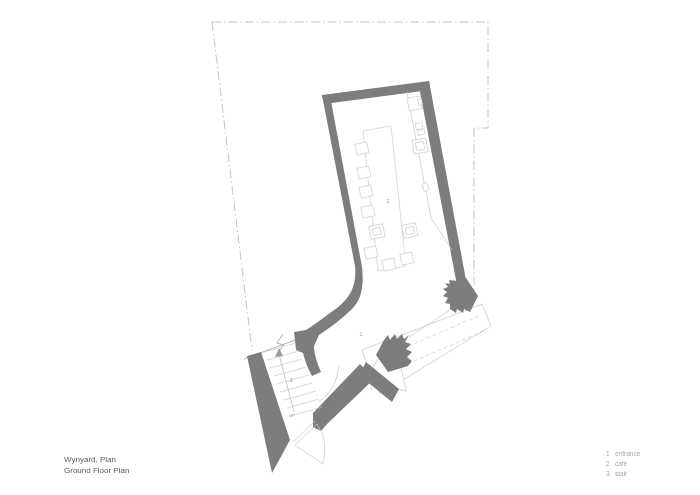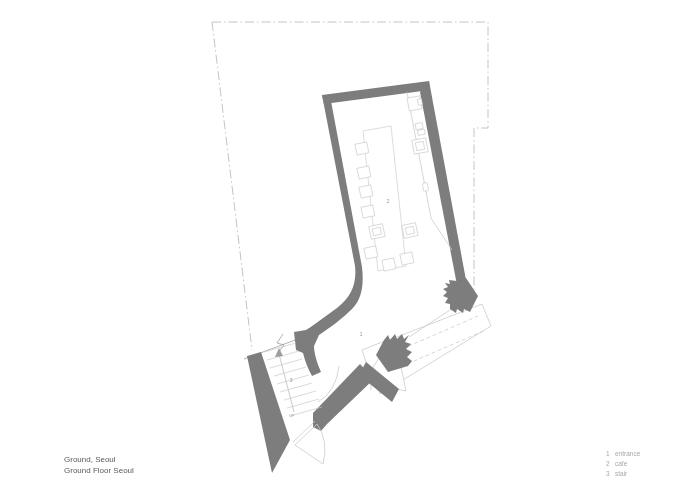--- a/index.html
+++ b/index.html
@@ -144,22 +144,22 @@
 
     <g>
       <text class="plan-num" x="361" y="336" text-anchor="middle">1</text>
       <text class="plan-num" x="388" y="203" text-anchor="middle">2</text>
       <text class="plan-num" x="291" y="382" text-anchor="middle">3</text>
       <text class="plan-up" x="292" y="417" text-anchor="middle">UP</text>
     </g>
   </svg>
 
   <div id="title-block">
-    <div>Ground, Seoul</div>
-    <div>Ground Floor Seoul</div>
+    <div>Wynyard, Plan</div>
+    <div>Ground Floor Plan</div>
   </div>
 
   <div id="legend">
     <div class="legend-row">
       <span class="legend-num">1</span>
       <span>entrance</span>
     </div>
     <div class="legend-row">
       <span class="legend-num">2</span>
       <span>cafe</span>

